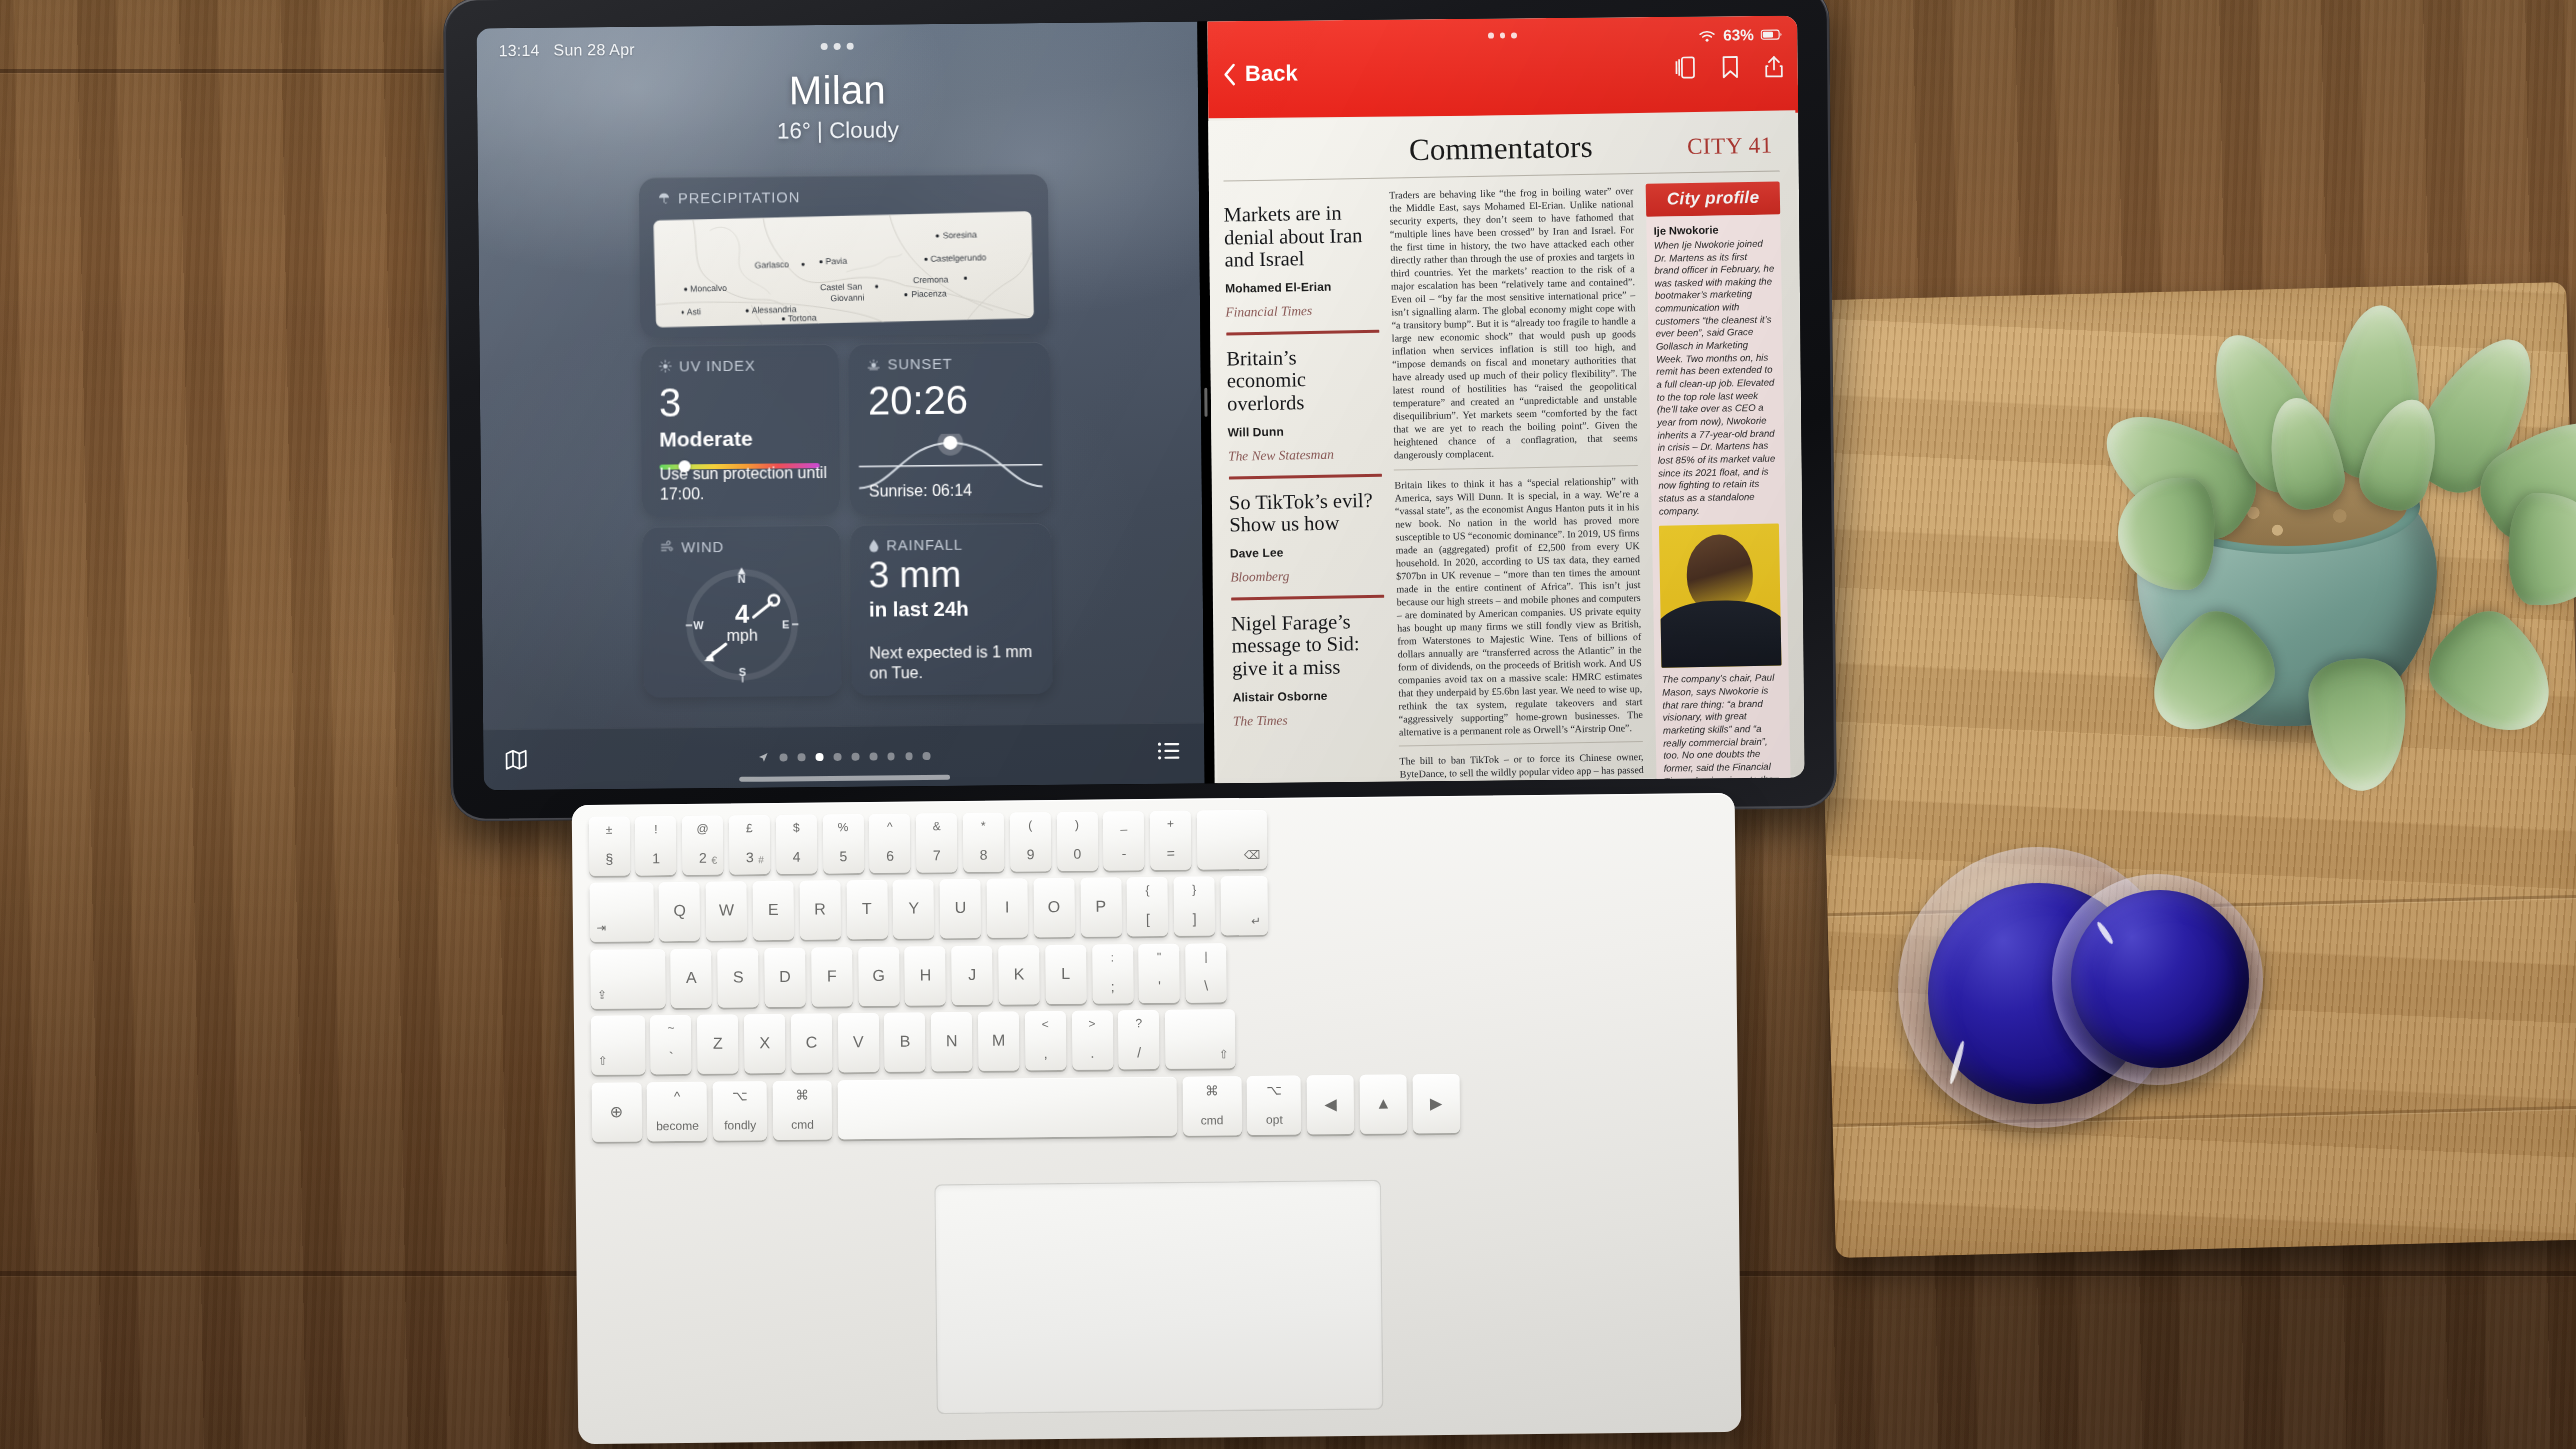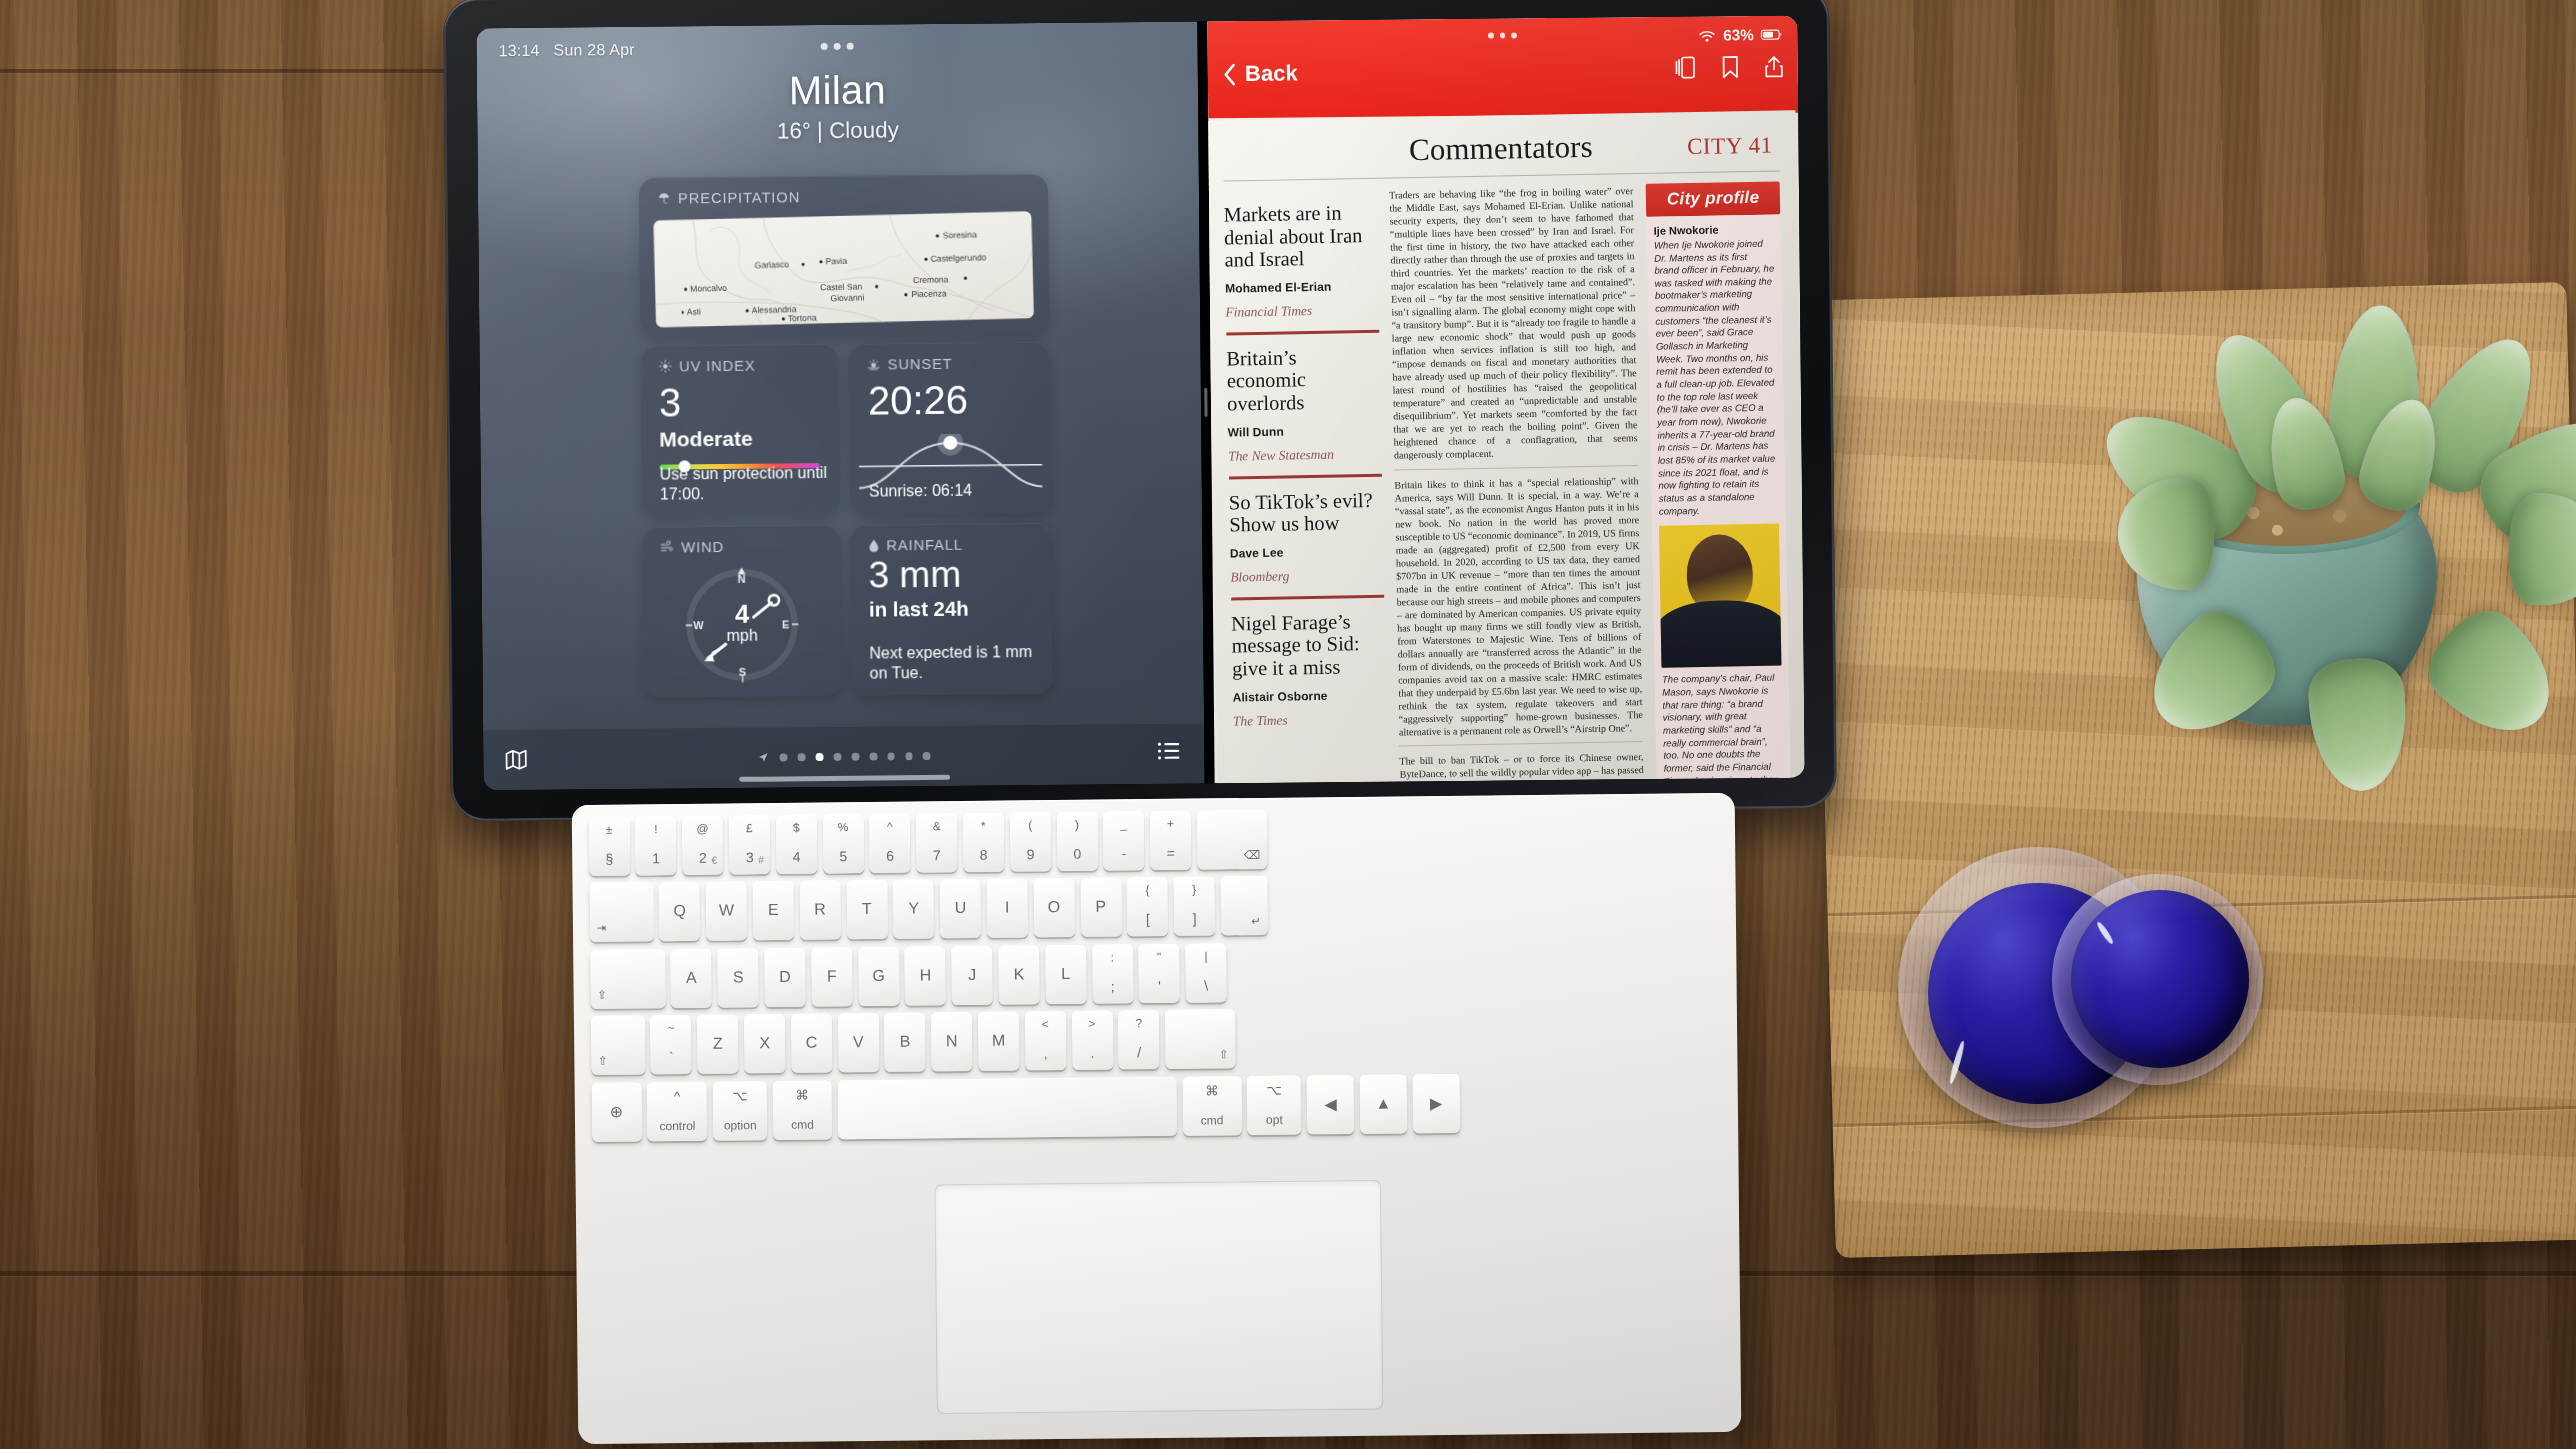--- a/index.html
+++ b/index.html
@@ -923,25 +923,25 @@
         <div class="key" style="width: 70px; height: 59px;">
           <span class="br">⇧</span>
         </div>
       </div>
       <div class="krow" style="top: 266px; left: 0px;">
         <div class="key" style="width: 50px; height: 59px;">
           <span class="single">⊕</span>
         </div>
         <div class="key" style="width: 60px; height: 59px;">
           <span class="ctr-sym">^</span>
-          <span class="ctr-lbl">control</span>
+          <span class="ctr-lbl">become</span>
         </div>
         <div class="key" style="width: 54px; height: 59px;">
           <span class="ctr-sym">⌥</span>
-          <span class="ctr-lbl">option</span>
+          <span class="ctr-lbl">fondly</span>
         </div>
         <div class="key" style="width: 59px; height: 59px;">
           <span class="ctr-sym">⌘</span>
           <span class="ctr-lbl">cmd</span>
         </div>
         <div class="key" style="width: 339px; height: 59px;"></div>
         <div class="key" style="width: 59px; height: 59px;">
           <span class="ctr-sym">⌘</span>
           <span class="ctr-lbl">cmd</span>
         </div>

